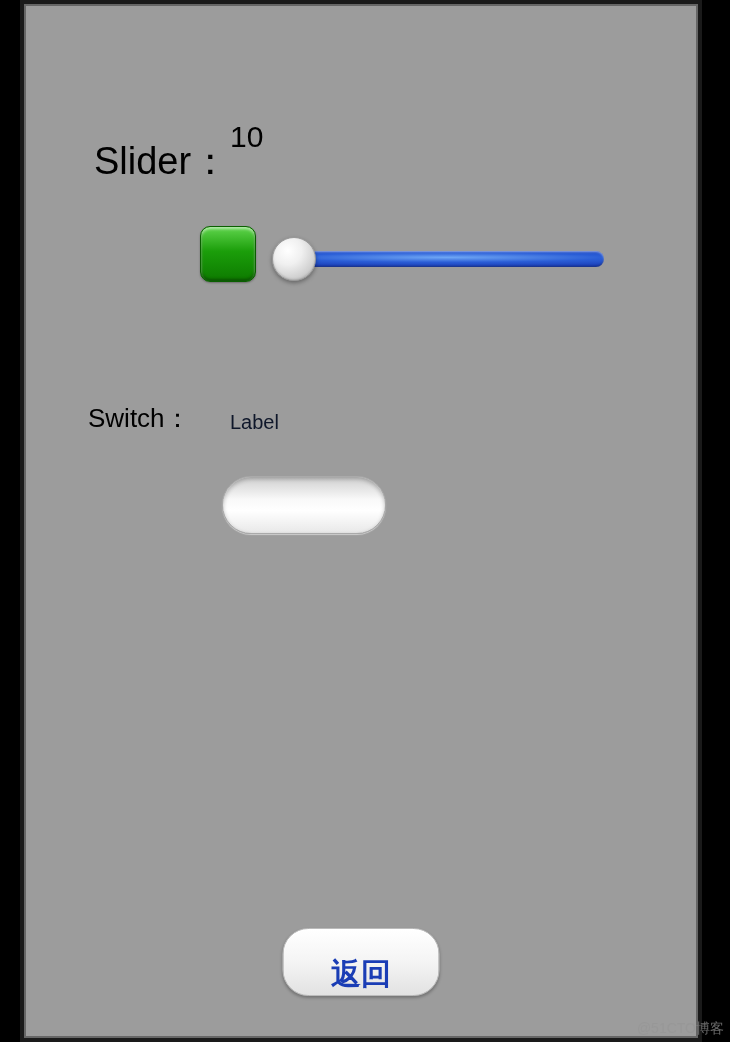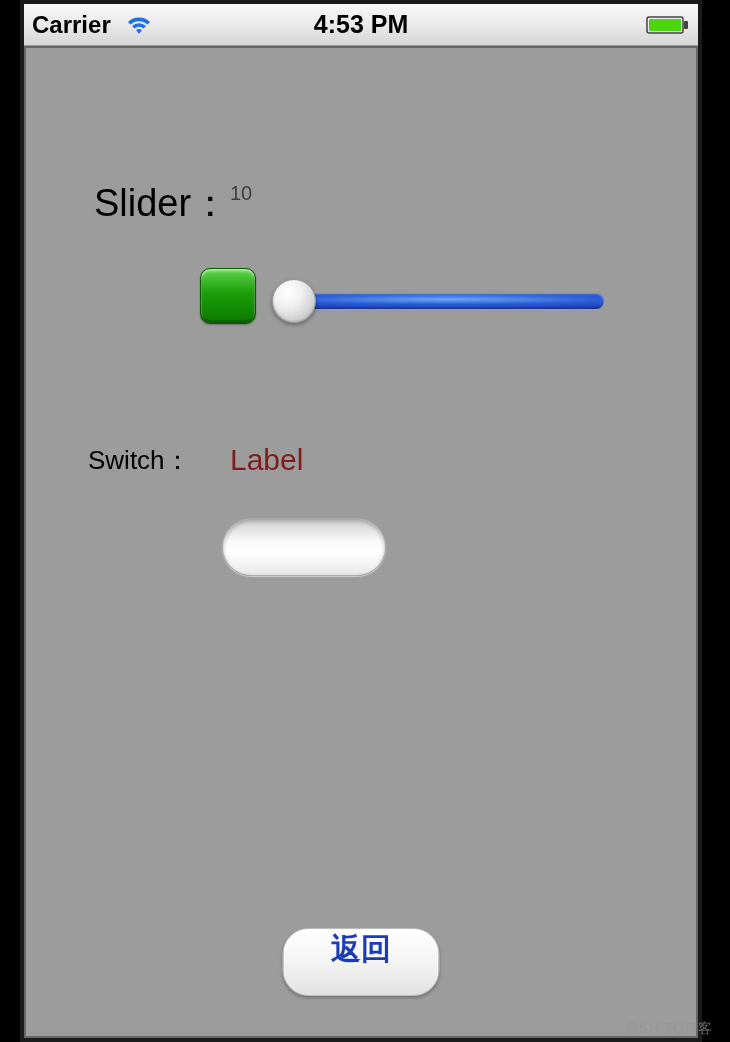--- a/index.html
+++ b/index.html
@@ -63,23 +63,23 @@
     .slider-label {
       position: absolute;
       left: 68px;
       top: 130px;
       font-size: 38px;
       color: #000;
     }
     .slider-value {
       position: absolute;
       left: 204px;
-      top: 134px;
-      font-size: 20px;
-      color: #404040;
+      top: 114px;
+      font-size: 30px;
+      color: #000000;
     }
     .green-square {
       position: absolute;
       left: 174px;
       top: 220px;
       width: 56px;
       height: 56px;
       border-radius: 10px;
       background: linear-gradient(to bottom, #5fd44c 0%, #1b9e0a 45%, #0d7a00 100%);
       box-shadow: inset 0 2px 3px rgba(255,255,255,0.55), inset 0 -2px 3px rgba(0,0,0,0.35), 0 1px 2px rgba(0,0,0,0.3);
@@ -118,23 +118,23 @@
     .switch-label {
       position: absolute;
       left: 62px;
       top: 395px;
       font-size: 26px;
       color: #000;
     }
     .switch-value {
       position: absolute;
       left: 204px;
-      top: 395px;
-      font-size: 30px;
-      color: #7f1d1d;
+      top: 405px;
+      font-size: 20px;
+      color: #0f172a;
     }
     .switch-control {
       position: absolute;
       left: 196px;
       top: 470px;
       width: 164px;
       height: 58px;
       border-radius: 29px;
       background: linear-gradient(to bottom, #cfcfcf 0%, #f9f9f9 40%, #ffffff 60%, #e8e8e8 100%);
       box-shadow: inset 0 2px 4px rgba(0,0,0,0.25), 0 1px 1px rgba(255,255,255,0.5);
@@ -145,57 +145,39 @@
       left: 50%;
       bottom: 40px;
       transform: translateX(-50%);
       width: 157px;
       height: 68px;
       border-radius: 26px;
       background: linear-gradient(to bottom, #ffffff 0%, #f4f4f4 50%, #e2e2e2 100%);
       box-shadow: 0 2px 3px rgba(0,0,0,0.25), inset 0 1px 1px rgba(255,255,255,0.8);
       border: 1px solid #bbb;
       display: flex;
-      align-items: flex-start;
+      align-items: flex-end;
       justify-content: center;
       font-size: 30px;
       font-weight: bold;
       color: #1a3db5;
       cursor: pointer;
     }
     .watermark {
       position: absolute;
-      right: 18px;
+      right: 6px;
       bottom: 4px;
       font-size: 14px;
       color: rgba(150,150,150,0.7);
     }
   </style>
 </head>
 <body>
 
 <div class="device">
-  <div class="statusbar">
-    <span class="carrier">Carrier</span>
-    <span class="wifi-icon">
-      <svg width="32" height="24" viewBox="0 0 32 24">
-        <path d="M16 21 L13 17 A5 5 0 0 1 19 17 Z" fill="#1e6fe0"></path>
-        <path d="M9 13 A10 10 0 0 1 23 13 L20.5 15.5 A6.5 6.5 0 0 0 11.5 15.5 Z" fill="#1e6fe0"></path>
-        <path d="M5 9 A16 16 0 0 1 27 9 L24.5 11.5 A12.5 12.5 0 0 0 7.5 11.5 Z" fill="#1e6fe0"></path>
-      </svg>
-    </span>
-    <span class="time">4:53 PM</span>
-    <span class="battery-icon">
-      <svg width="44" height="20" viewBox="0 0 44 20">
-        <rect x="1" y="2" width="36" height="16" rx="2" fill="none" stroke="#444" stroke-width="1.5"></rect>
-        <rect x="3" y="4" width="32" height="12" rx="1" fill="#4bd60f"></rect>
-        <rect x="38" y="6" width="4" height="8" rx="1" fill="#444"></rect>
-      </svg>
-    </span>
-  </div>
 
   <div class="content">
     <div class="slider-label">Slider：</div>
     <div class="slider-value">10</div>
 
     <div class="green-square"></div>
     <div class="slider-control">
       <div class="slider-track"></div>
       <div class="slider-thumb"></div>
     </div>

